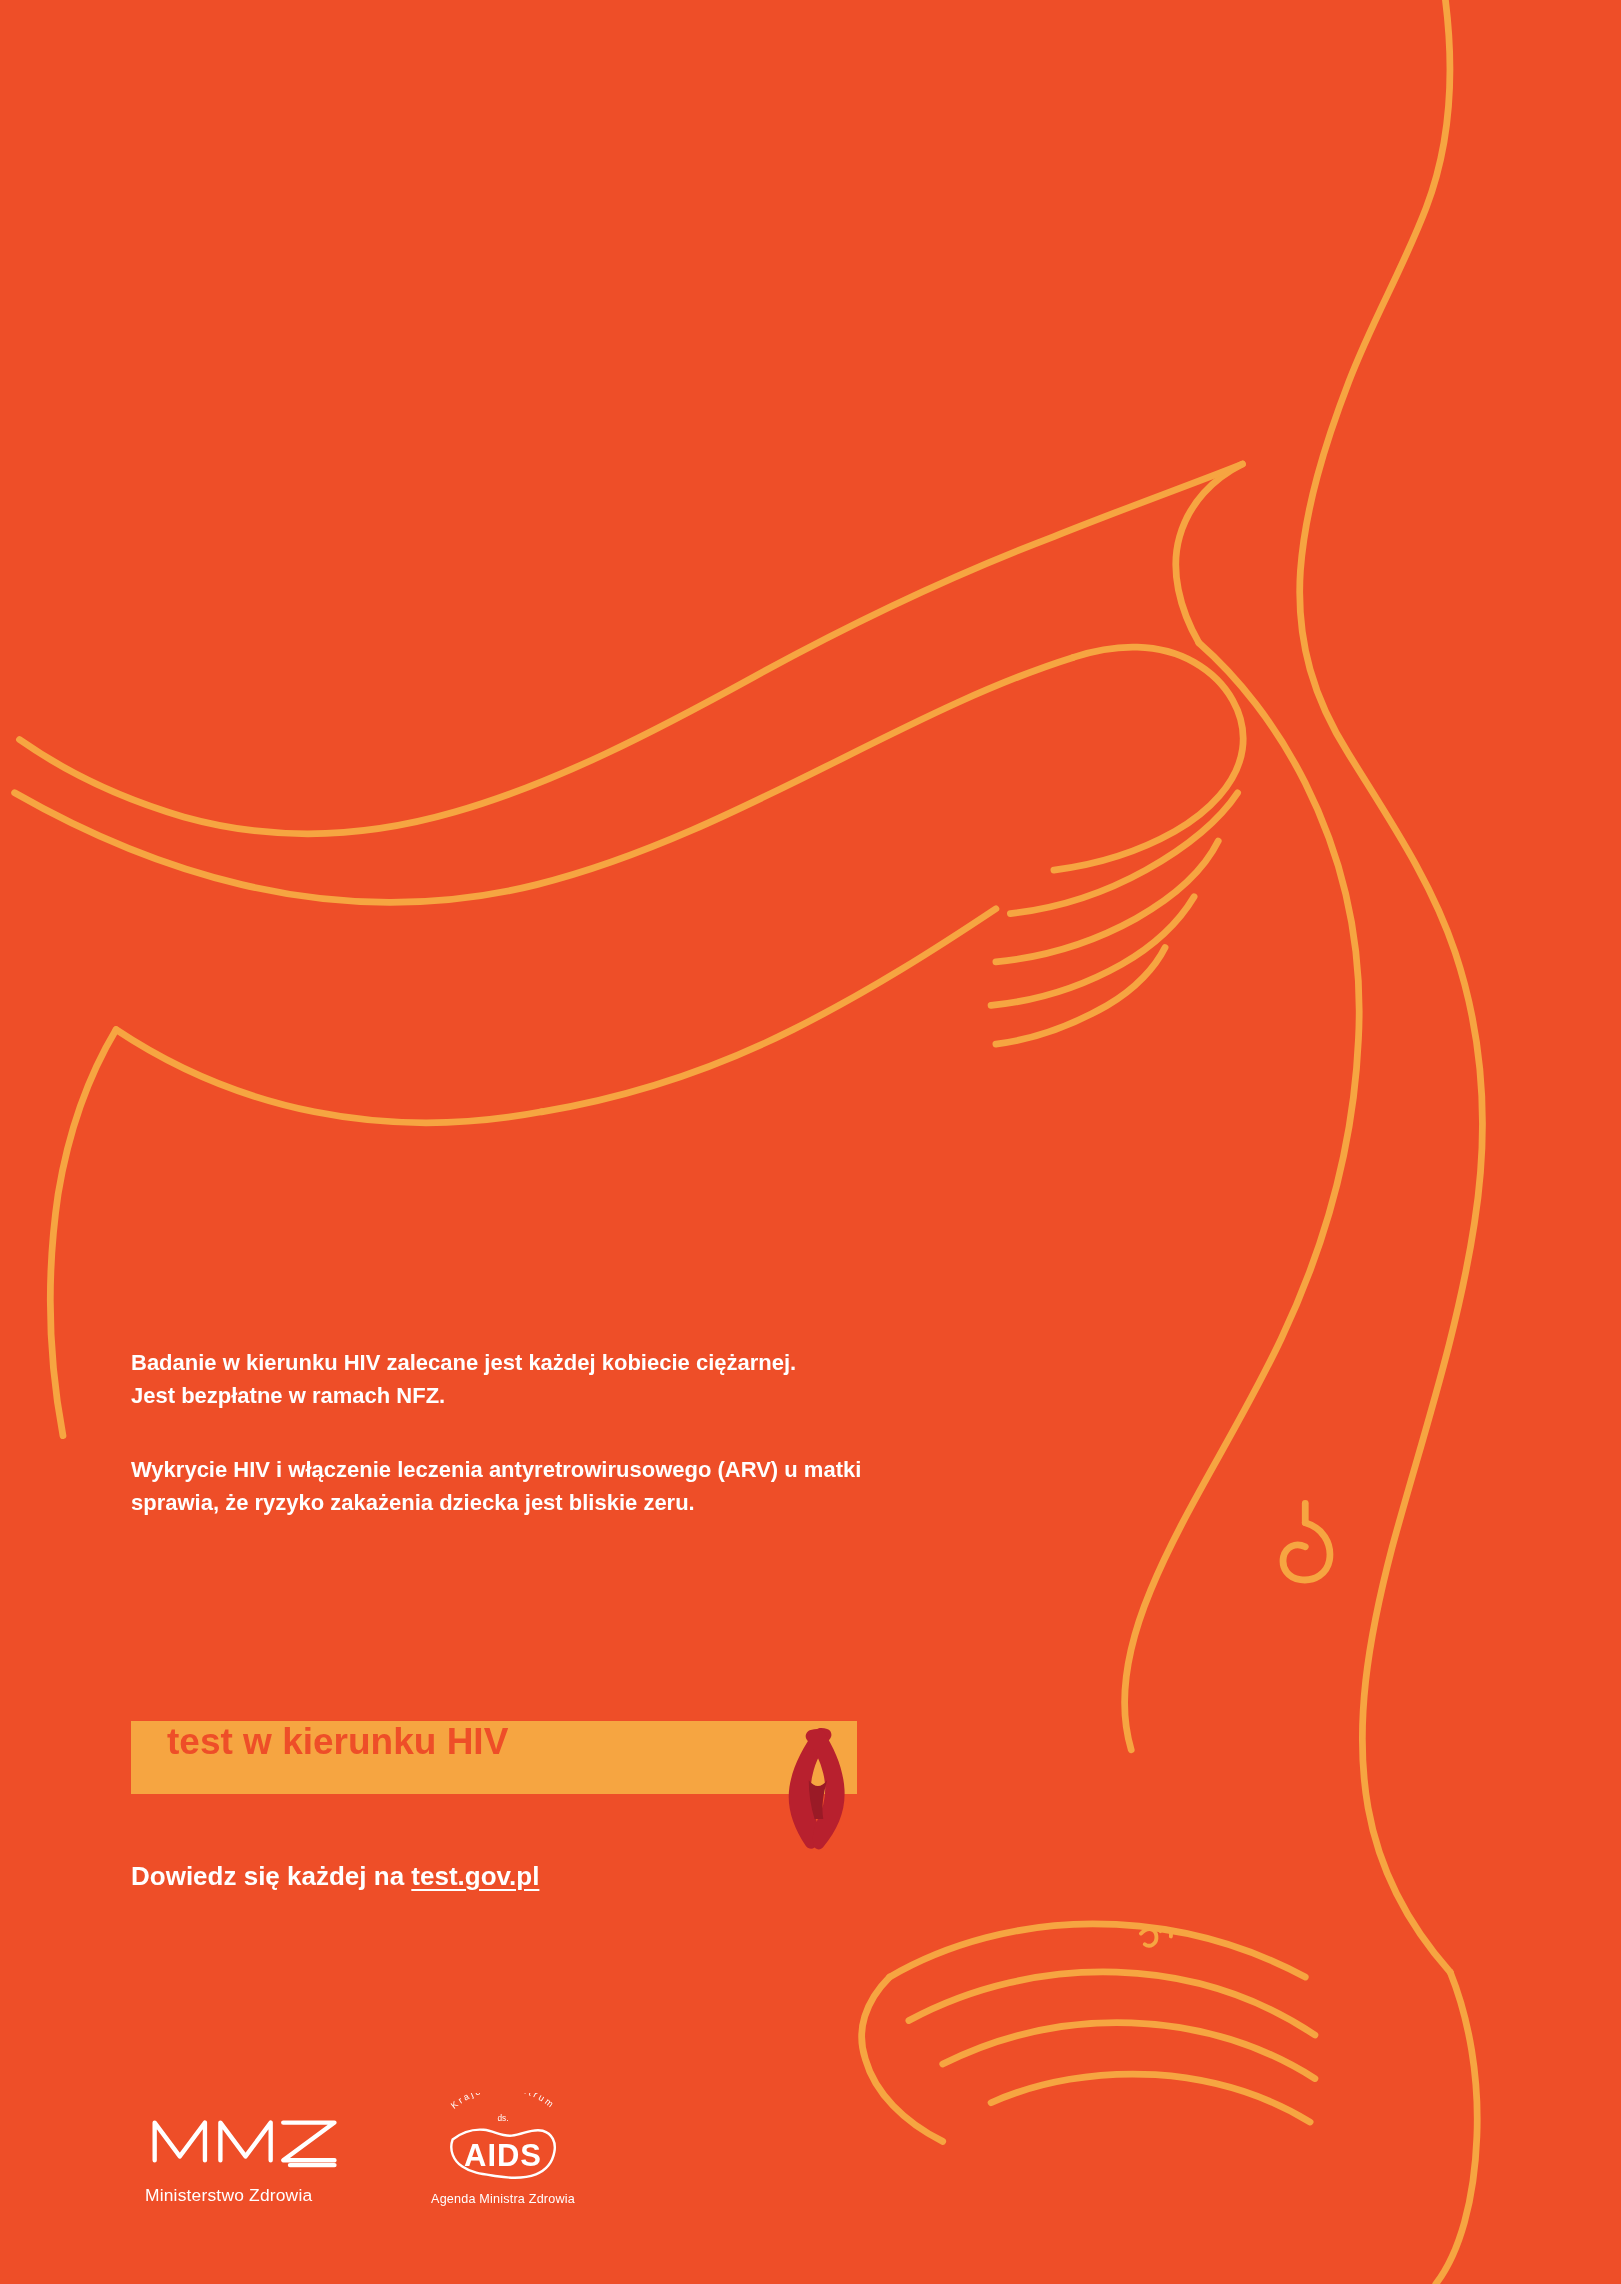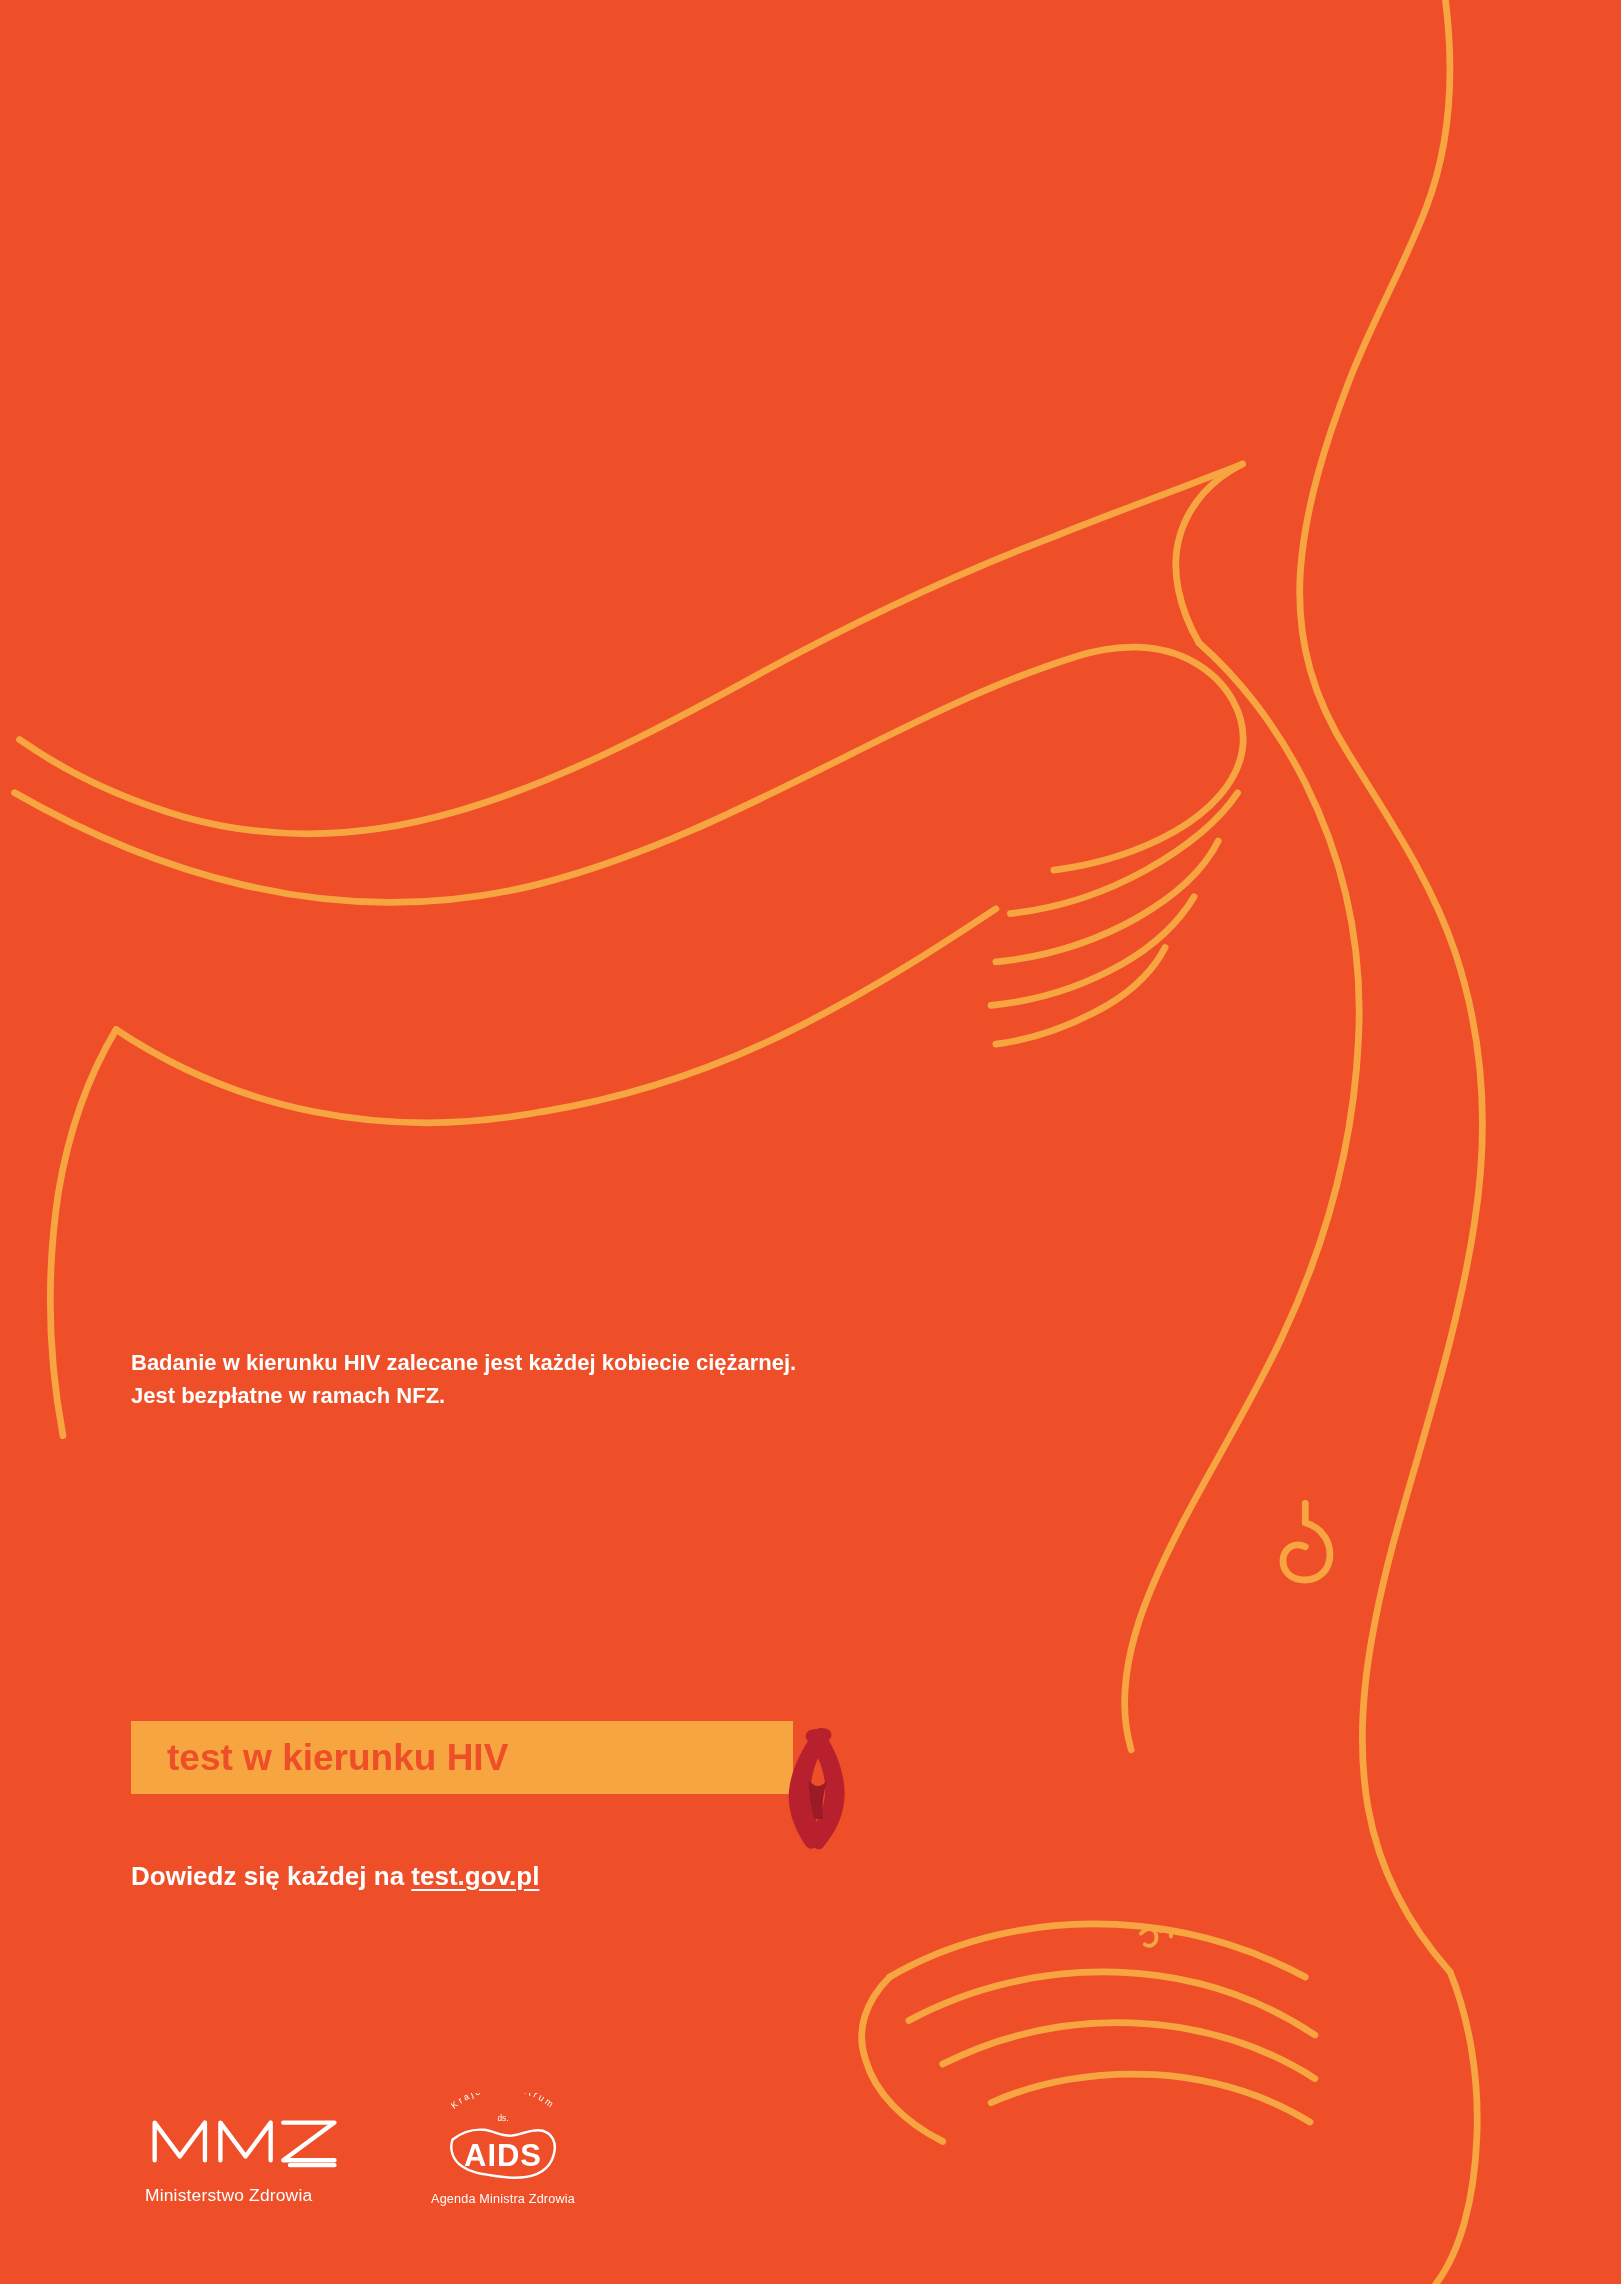--- a/index.html
+++ b/index.html
@@ -64,25 +64,25 @@
     top: 1668px;
     font-size: 26px;
     font-weight: 700;
     color: #ffffff;
   }
 
   .cta-bar {
     position: absolute;
     left: 131px;
     top: 1721px;
-    width: 662px;
+    width: 726px;
     height: 73px;
     background: #F6A541;
     display: flex;
-    align-items: center;
+    align-items: flex-start;
   }
   .cta-bar span {
     margin-left: 36px;
     font-size: 37px;
     font-weight: 700;
     color: #EE4E28;
     letter-spacing: 0px;
   }
 
   .ribbon {
@@ -183,20 +183,22 @@
 
       <path d="M2360 4000 C2375 3985 2390 3990 2392 4005 C2394 4022 2378 4030 2368 4022 M2400 3995 C2412 3985 2424 3992 2422 4006" stroke-width="8"></path>
 
       <path d="M3000 4080 C3040 4180 3060 4300 3055 4420 C3050 4550 3020 4660 2970 4725"></path>
     </g>
   </svg>
 
 
   <p class="body-block" id="para1">Badanie w kierunku HIV zalecane jest każdej kobiecie ciężarnej.
 Jest bezpłatne w ramach NFZ.</p>
+  <p class="body-block" id="para2">Wykrycie HIV i włączenie leczenia antyretrowirusowego (ARV) u matki
+sprawia, że ryzyko zakażenia dziecka jest bliskie zeru.</p>
 
 
   <div class="cta-bar">
     <span>test w kierunku HIV</span>
   </div>
 
   <svg class="ribbon" viewBox="0 0 180 260" aria-hidden="true">
     <path d="M88 8 C60 46 40 86 34 126 C28 166 40 206 68 248 C74 256 86 256 90 246 C96 230 96 212 90 196 C78 164 74 132 82 100 C88 74 100 48 118 26 C124 18 120 8 112 6 C104 3 94 2 88 8 Z" fill="#B8202E"></path>
     <path d="M104 10 C130 50 146 92 148 132 C150 176 134 214 104 250 C98 258 86 256 84 246 C80 228 84 210 92 194 C108 162 112 130 104 98 C98 72 86 48 70 28 C64 20 70 10 78 8 C88 5 98 4 104 10 Z" fill="#B8202E"></path>
     <path d="M74 112 C86 128 100 128 112 112 C104 140 100 166 104 192 L86 192 C78 166 74 140 74 112 Z" fill="#9A1A26"></path>

